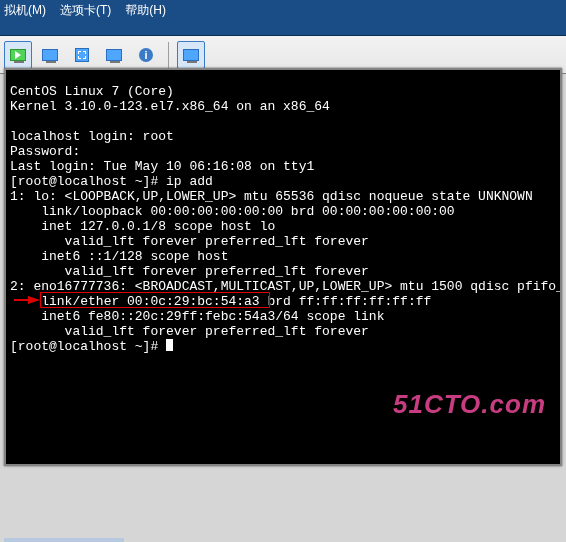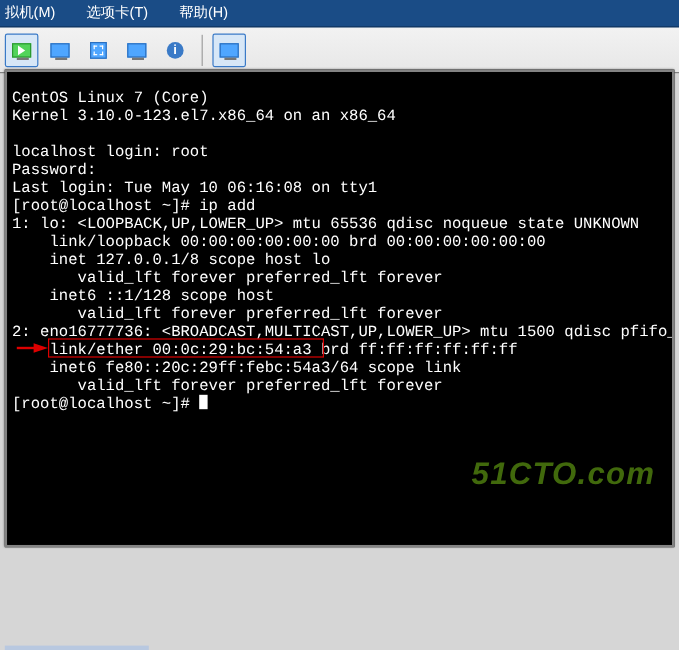--- a/index.html
+++ b/index.html
@@ -6,29 +6,29 @@
   body {
     width: 566px;
     height: 542px;
     background: #d6d6d6;
     font-family: "SimSun", Arial, sans-serif;
     overflow: hidden;
     position: relative;
   }
   .menubar {
     width: 100%;
-    height: 23px;
+    height: 36px;
     background: #1a4c86;
     border-bottom: 1px solid #0c2e55;
     color: #fff;
     font-size: 12px;
     line-height: 20px;
     padding-left: 4px;
     display: flex;
-    gap: 26px;
+    gap: 14px;
   }
   .toolbar {
     width: 100%;
     height: 38px;
     background: linear-gradient(#f2f2f2, #e7e7e7);
     border-bottom: 1px solid #7f7f7f;
     display: flex;
     align-items: center;
     padding: 0 4px;
     gap: 4px;
@@ -48,21 +48,21 @@
   }
   .ic-monitor { width:16px; height:12px; border:1px solid #2a6fbf; background:#4fa6ff; position:relative; }
   .ic-monitor.green { border-color:#2a9930; background:#52d35a; }
   .ic-monitor::after { content:""; position:absolute; bottom:-3px; left:3px; width:10px; height:2px; background:#777;}
   .ic-monitor.play::before{content:""; position:absolute; left:4px; top:1px; border-left:6px solid #fff; border-top:4px solid transparent; border-bottom:4px solid transparent;}
   .ic-info{ width:14px; height:14px; border-radius:50%; background:#3a7ac7; color:#fff; font:bold 11px/14px Arial; text-align:center;}
   .ic-full{ width:14px; height:14px; border:1px solid #2a6fbf; background:#4fa6ff; position:relative;}
   .ic-full::after{content:""; position:absolute; inset:2px; border:1px dashed #fff;}
   .terminal-wrap {
     position: absolute;
-    left: 4px; top: 58px;
+    left: 4px; top: 68px;
     width: 558px; height: 398px;
     border: 2px solid #838383;
     background: #000;
     box-shadow: 0 0 2px #555;
   }
   .terminal {
     width: 100%; height: 100%;
     background: #000;
     color: #fff;
     font-family: "Courier New", monospace;
@@ -90,21 +90,21 @@
     border-bottom: 4px solid transparent;
     border-left: 12px solid #d00;
   }
   .arrow-line{
     position:absolute; height:2px; background:#d00;
   }
   .watermark {
     position: absolute;
     right: 14px; bottom: 22px;
     font-family: Arial, sans-serif;
-    color: #4d7c0f;
+    color: #ec4899;
     opacity: 0.85;
     font-style: italic;
     text-shadow: 0 1px 2px #000;
   }
   .watermark .w-main { font-size: 26px; font-weight: bold; letter-spacing:1px;}
   .watermark .w-sub { font-size: 14px; letter-spacing:6px; }
   .watermark .w-blog { font-size:10px; font-style:normal; margin-left:6px;}
   .bottom-tab{
     position:absolute; left:4px; bottom:0; width:120px; height:4px; background:#b8c8e0;
   }

